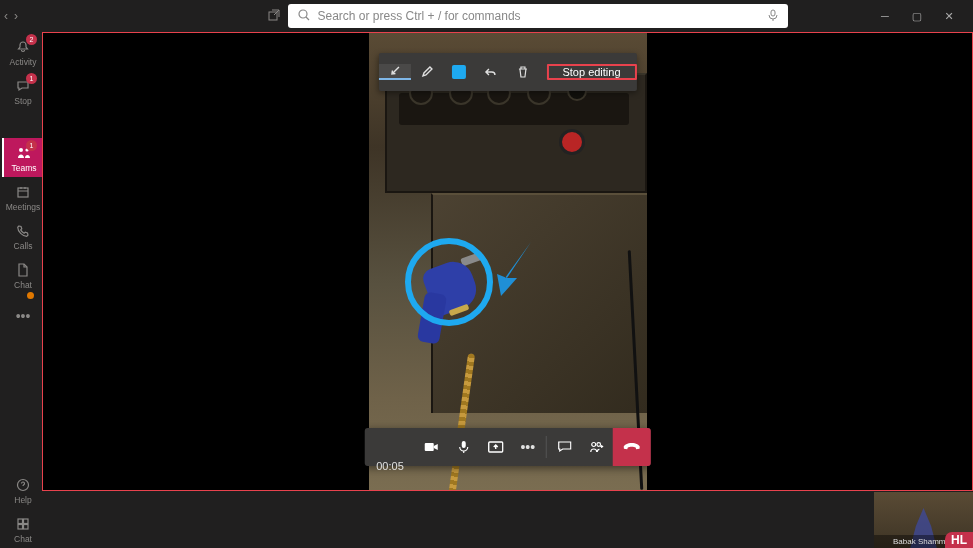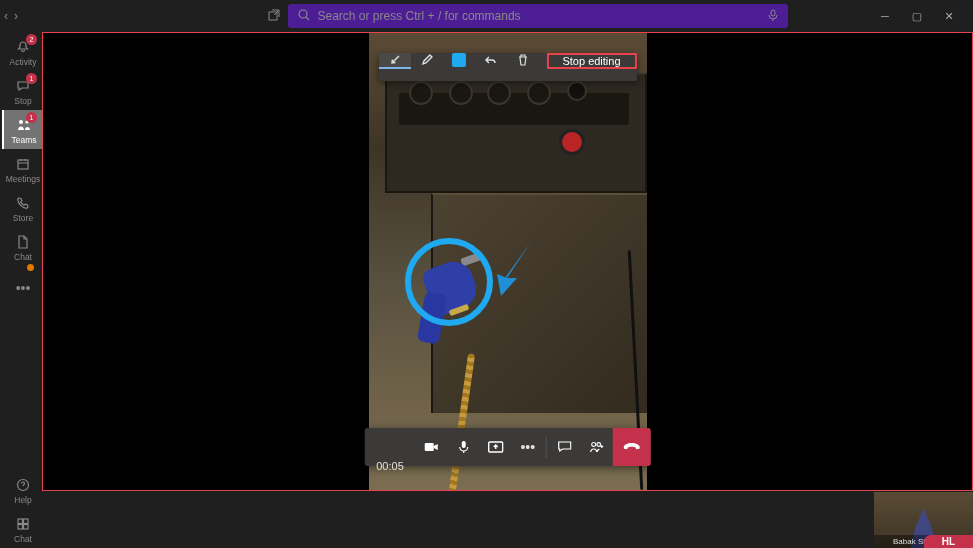--- a/index.html
+++ b/index.html
@@ -21,21 +21,21 @@
   background:#201f1f;
   padding:0 8px;
   gap:8px;
 }
 .nav-arrows { display:flex; gap:6px; margin-left:-4px;}
 .nav-arrows span { color:#8a8886; font-size:12px; }
 .popout { color:#8a8886; font-size:12px; margin-left:auto; }
 .search {
   display:flex;
   align-items:center;
-  background:#4c1d95;
+  background:#ffffff;
   border-radius:3px;
   height:24px;
   flex:0 0 500px;
   padding:0 10px;
   gap:8px;
   color:#888;
   font-size:12px;
 }
 .search .left { display:flex; align-items:center; gap:8px; flex:1;}
 .mic { color:#888; font-size:12px;}
@@ -56,21 +56,21 @@
   flex-direction:column;
   align-items:center;
 }
 .rail-spacer { flex:1; }
 .rail-item {
   width:42px; padding:6px 0 4px 0;
   display:flex; flex-direction:column; align-items:center;
   position:relative; color:#8a8886;
   font-size:8.5px;
 }
-.rail-item.selected { background:#737373; border-left:2px solid #fff; color:#fff;}
+.rail-item.selected { background:#be185d; border-left:2px solid #fff; color:#fff;margin-top:28px;}
 .rail-item .icon { width:18px; height:18px; display:flex; align-items:center; justify-content:center;}
 .rail-item .name { margin-top:1px; }
 .badge {
   position:absolute; top:2px; right:7px;
   background:#c4314b;
   width:11px; height:11px; border-radius:50%;
   font-size:7px; color:#fff;
   display:flex; align-items:center; justify-content:center;
 }
 .badge.orange { background:#e07800; }
@@ -156,22 +156,22 @@
   width:88px; height:88px; border:6px solid #1ea9f0; border-radius:50%;
 }
 .annot-arrow {
   position:absolute; top:205px; left:118px;
   width:52px; height:60px;
 }
 .annot-arrow svg { width:52px; height:60px; }
 
 .ink-toolbar {
   position:absolute; top:20px; left:50%; transform:translateX(-50%);
-  height:28px; background:#3b3a39;
-  display:flex; align-items:flex-start;
+  height:38px; background:#3b3a39;
+  display:flex; align-items:center;
   border-radius:2px;
   box-shadow:0 2px 6px rgba(0,0,0,.4);
 }
 .ink-btn {
   width:32px; display:flex; align-items:center; justify-content:center;
   color:#e0e0e0; font-size:13px;
 }
 .ink-btn.sel { background:#4a4948; border-bottom:2px solid #7fb7e8;}
 .color-chip { width:14px; height:14px; background:#1ea9f0; border-radius:2px;}
 .stop-edit {
@@ -212,22 +212,22 @@
 }
 .pip .name {
   position:absolute; bottom:0; left:0; right:0; height:13px;
   background:rgba(0,0,0,.4);
   color:#ddd; font-size:8px;
   display:flex; align-items:center; justify-content:center;
 }
 .hl-badge {
   position:absolute; bottom:0; right:0;
   background:#c4314b; color:#fff;
-  font-size:10px; font-weight:bold;
-  padding:1px 18px; border-radius:7px 0 0 0;
+  font-size:12px; font-weight:bold;
+  padding:1px 6px; border-radius:7px 0 0 0;
 }
 </style>
 </head>
 <body>
 
 <div class="topbar">
   <div class="nav-arrows">
     <span>‹</span>
     <span>›</span>
   </div>
@@ -301,21 +301,21 @@
       </svg>
     </div>
     <span class="name">Meetings</span>
   </div>
   <div class="rail-item">
     <div class="icon">
       <svg width="14" height="14" viewBox="0 0 14 14" fill="none" stroke="#8a8886" stroke-width="1.2">
         <path d="M3 2l2 .5.8 2.3-1.1 1.1a8 8 0 003.4 3.4l1.1-1.1 2.3.8.5 2-1.3 1.3C6.5 12.2 1.8 7.5 1.7 3.3z"></path>
       </svg>
     </div>
-    <span class="name">Store</span>
+    <span class="name">Calls</span>
   </div>
   <div class="rail-item">
     <div class="icon">
       <svg width="12" height="14" viewBox="0 0 12 14" fill="none" stroke="#8a8886" stroke-width="1.2">
         <path d="M2 1h5l3 3v9H2z"></path>
           <path d="M7 1v3h3"></path>
       </svg>
     </div>
     <span class="name">Chat</span>
   </div>

